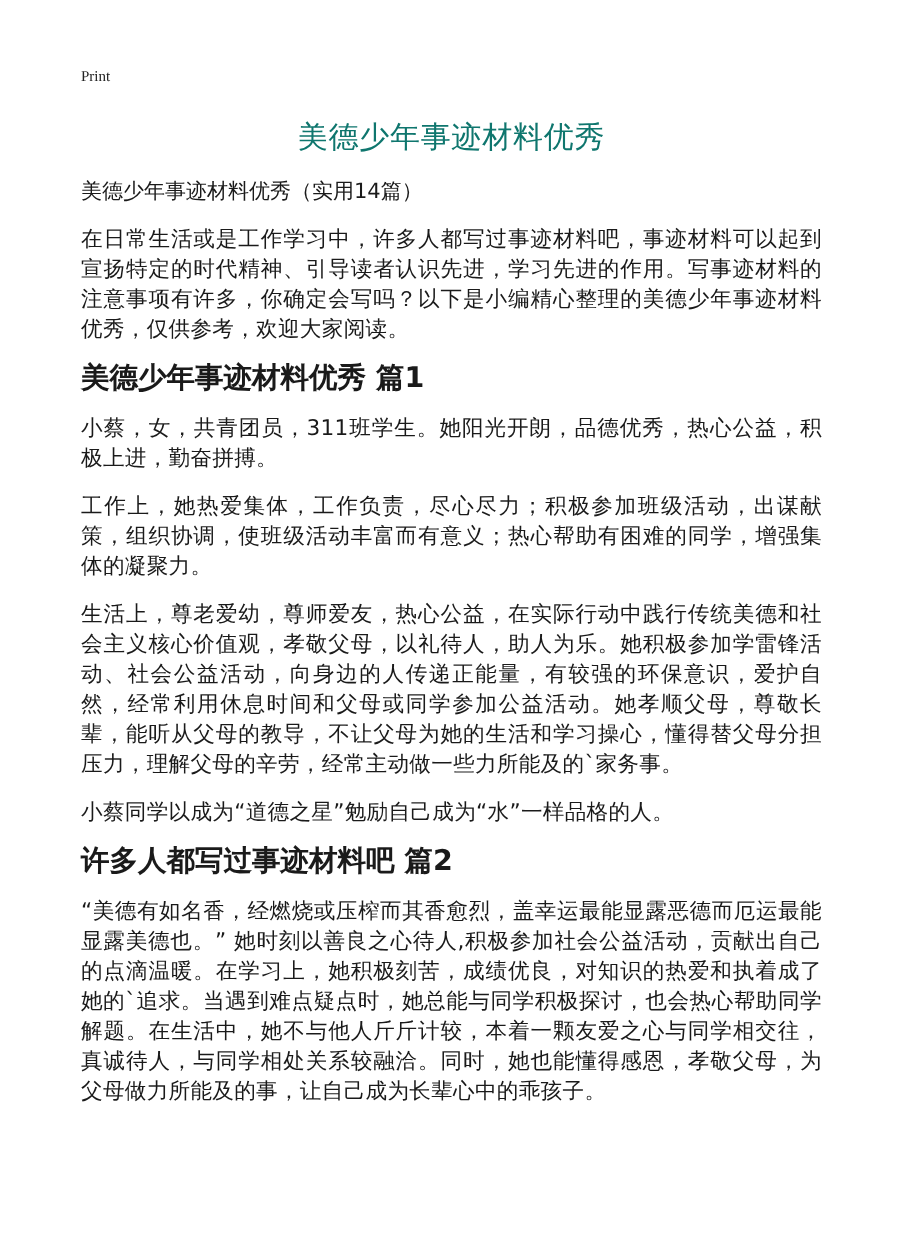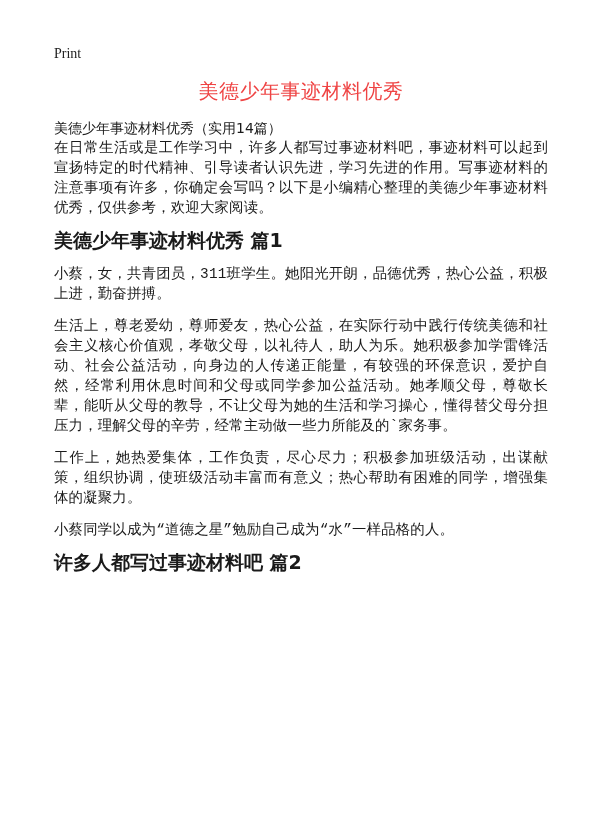--- a/index.html
+++ b/index.html
@@ -4,48 +4,49 @@
 <style>
   html, body { margin: 0; padding: 0; background: #ffffff; }
   body {
     width: 600px; height: 828px; overflow: hidden; position: relative;
     color: #1a1a1a;
     font-family: "DejaVu Sans", sans-serif;
   }
   .page { position: absolute; left: 54px; top: 0; width: 494px; }
   .print-label {
     position: absolute; top: 46px; left: 0;
-    font-family: "Liberation Serif", serif; font-size: 14px; color: #222;
+    font-family: "Liberation Serif", serif; font-size: 10px; color: #222;
   }
   .title {
     position: absolute; top: 78px; left: 0; width: 494px; text-align: center;
-    font-size: 20px; line-height: 26px; color: #ef4444; letter-spacing: 0.5px;
+    font-size: 20px; line-height: 26px; color: #0f766e; letter-spacing: 0.5px;
   }
   .content { position: absolute; top: 118px; left: 0; width: 494px; }
-  .subtitle { font-size: 14px; line-height: 20px; margin: 0 0 0 0; }
+  .subtitle { font-size: 14px; line-height: 20px; margin: 0 0 12px 0; }
   p.para {
     font-size: 14.4px; line-height: 20px; margin: 0 0 12px 0;
-    text-align: justify; letter-spacing: 0.2px; font-family: Liberation Mono, monospace;
+    text-align: justify; letter-spacing: 0.2px;
   }
   h2.section {
     font-size: 19px; line-height: 20px; margin: 2px 0 14px 0; font-weight: bold;
   }
 </style>
 </head>
 <body>
 
 <div class="page">
   <div class="print-label">Print</div>
   <h1 class="title" style="margin:0;font-weight:normal;">美德少年事迹材料优秀</h1>
 
   <div class="content">
     <div class="subtitle">美德少年事迹材料优秀（实用14篇）</div>
     <p class="para">在日常生活或是工作学习中，许多人都写过事迹材料吧，事迹材料可以起到宣扬特定的时代精神、引导读者认识先进，学习先进的作用。写事迹材料的注意事项有许多，你确定会写吗？以下是小编精心整理的美德少年事迹材料优秀，仅供参考，欢迎大家阅读。</p>
 
     <h2 class="section">美德少年事迹材料优秀 篇1</h2>
     <p class="para">小蔡，女，共青团员，311班学生。她阳光开朗，品德优秀，热心公益，积极上进，勤奋拼搏。</p>
+    <p class="para">工作上，她热爱集体，工作负责，尽心尽力；积极参加班级活动，出谋献策，组织协调，使班级活动丰富而有意义；热心帮助有困难的同学，增强集体的凝聚力。</p>
     <p class="para">生活上，尊老爱幼，尊师爱友，热心公益，在实际行动中践行传统美德和社会主义核心价值观，孝敬父母，以礼待人，助人为乐。她积极参加学雷锋活动、社会公益活动，向身边的人传递正能量，有较强的环保意识，爱护自然，经常利用休息时间和父母或同学参加公益活动。她孝顺父母，尊敬长辈，能听从父母的教导，不让父母为她的生活和学习操心，懂得替父母分担压力，理解父母的辛劳，经常主动做一些力所能及的`家务事。</p>
-    <p class="para">工作上，她热爱集体，工作负责，尽心尽力；积极参加班级活动，出谋献策，组织协调，使班级活动丰富而有意义；热心帮助有困难的同学，增强集体的凝聚力。</p>
     <p class="para">小蔡同学以成为“道德之星”勉励自己成为“水”一样品格的人。</p>
 
     <h2 class="section">许多人都写过事迹材料吧 篇2</h2>
+    <p class="para">“美德有如名香，经燃烧或压榨而其香愈烈，盖幸运最能显露恶德而厄运最能显露美德也。” 她时刻以善良之心待人,积极参加社会公益活动，贡献出自己的点滴温暖。在学习上，她积极刻苦，成绩优良，对知识的热爱和执着成了她的`追求。当遇到难点疑点时，她总能与同学积极探讨，也会热心帮助同学解题。在生活中，她不与他人斤斤计较，本着一颗友爱之心与同学相交往，真诚待人，与同学相处关系较融洽。同时，她也能懂得感恩，孝敬父母，为父母做力所能及的事，让自己成为长辈心中的乖孩子。</p>
   </div>
 </div>
 
 </body></html>

